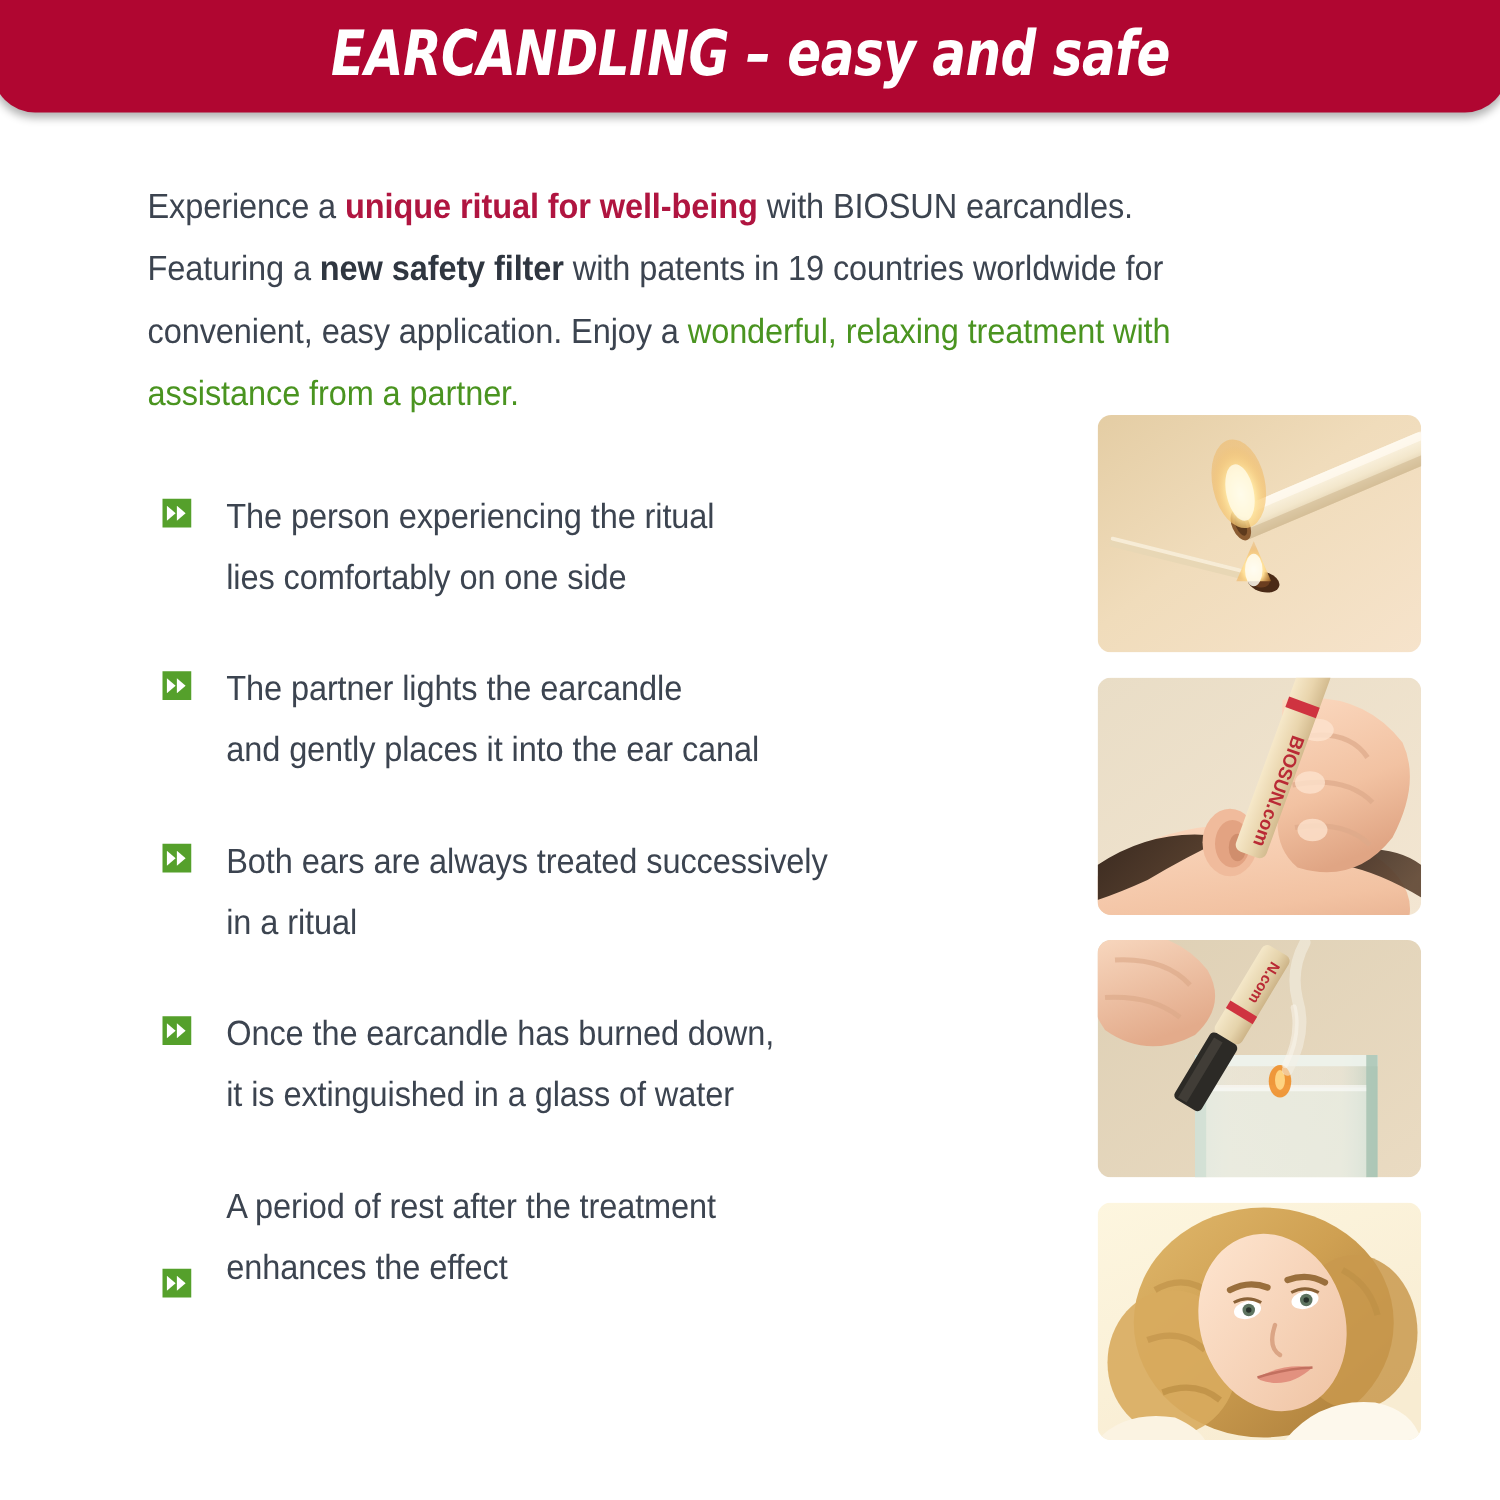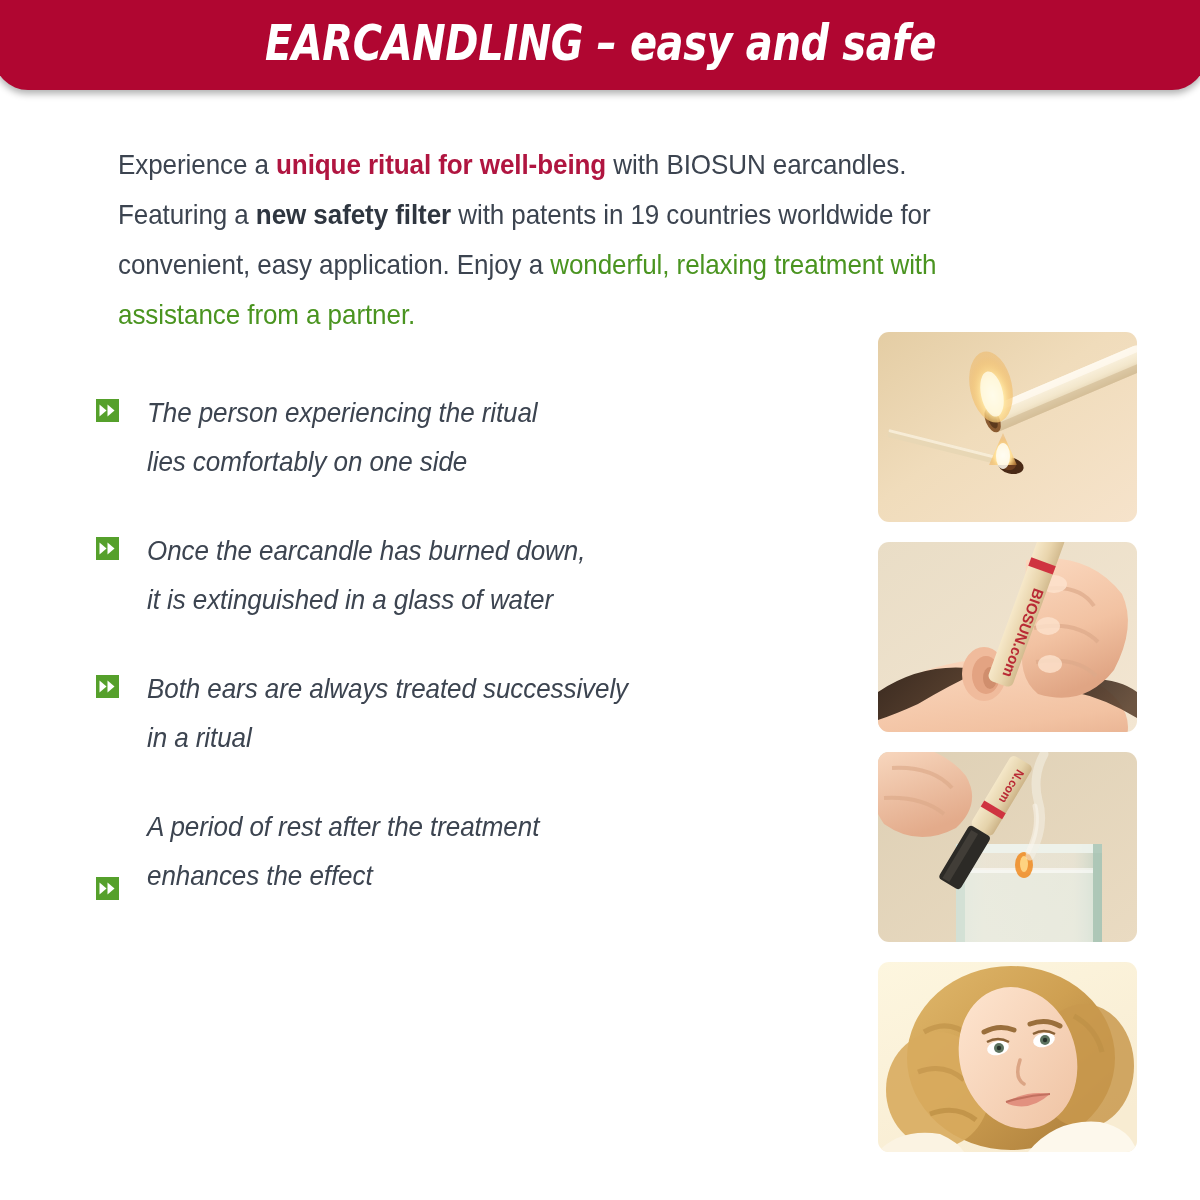--- a/index.html
+++ b/index.html
@@ -69,24 +69,23 @@
     color: #2f3640;
     font-weight: bold;
   }
   .intro .em-green {
     color: #4a9420;
   }
 
   
   .bullets {
     position: absolute;
-    left: 96px;
+    left: 130px;
     top: 388px;
     width: 720px;
-    font-style: italic;
   }
 
   .bullet-row {
     display: flex;
     align-items: flex-start;
     margin-bottom: 40px;
   }
   .bullet-row:last-child { margin-bottom: 0; align-items: flex-end; }
 
   .bullet-marker {
@@ -151,42 +150,52 @@
       <span class="bullet-marker">
         <svg width="17" height="13" viewBox="0 0 17 13" aria-hidden="true">
           <polygon points="0.5,0.5 7.5,6.5 0.5,12.5" fill="#ffffff"></polygon>
           <polygon points="8.5,0.5 15.5,6.5 8.5,12.5" fill="#ffffff"></polygon>
         </svg>
       </span>
       <span class="bullet-text">The person experiencing the ritual
 lies comfortably on one side</span>
     </div>
 
-
+    <div class="bullet-row">
+      <span class="bullet-marker">
+        <svg width="17" height="13" viewBox="0 0 17 13" aria-hidden="true">
+          <polygon points="0.5,0.5 7.5,6.5 0.5,12.5" fill="#ffffff"></polygon>
+          <polygon points="8.5,0.5 15.5,6.5 8.5,12.5" fill="#ffffff"></polygon>
+        </svg>
+      </span>
+      <span class="bullet-text">The partner lights the earcandle
+and gently places it into the ear canal</span>
+    </div>
+
+
+    <div class="bullet-row">
+      <span class="bullet-marker">
+        <svg width="17" height="13" viewBox="0 0 17 13" aria-hidden="true">
+          <polygon points="0.5,0.5 7.5,6.5 0.5,12.5" fill="#ffffff"></polygon>
+          <polygon points="8.5,0.5 15.5,6.5 8.5,12.5" fill="#ffffff"></polygon>
+        </svg>
+      </span>
+      <span class="bullet-text">Both ears are always treated successively
+in a ritual</span>
+    </div>
 
     <div class="bullet-row">
       <span class="bullet-marker">
         <svg width="17" height="13" viewBox="0 0 17 13" aria-hidden="true">
           <polygon points="0.5,0.5 7.5,6.5 0.5,12.5" fill="#ffffff"></polygon>
           <polygon points="8.5,0.5 15.5,6.5 8.5,12.5" fill="#ffffff"></polygon>
         </svg>
       </span>
       <span class="bullet-text">Once the earcandle has burned down,
 it is extinguished in a glass of water</span>
-    </div>
-
-    <div class="bullet-row">
-      <span class="bullet-marker">
-        <svg width="17" height="13" viewBox="0 0 17 13" aria-hidden="true">
-          <polygon points="0.5,0.5 7.5,6.5 0.5,12.5" fill="#ffffff"></polygon>
-          <polygon points="8.5,0.5 15.5,6.5 8.5,12.5" fill="#ffffff"></polygon>
-        </svg>
-      </span>
-      <span class="bullet-text">Both ears are always treated successively
-in a ritual</span>
     </div>
 
     <div class="bullet-row">
       <span class="bullet-marker">
         <svg width="17" height="13" viewBox="0 0 17 13" aria-hidden="true">
           <polygon points="0.5,0.5 7.5,6.5 0.5,12.5" fill="#ffffff"></polygon>
           <polygon points="8.5,0.5 15.5,6.5 8.5,12.5" fill="#ffffff"></polygon>
         </svg>
       </span>
       <span class="bullet-text">A period of rest after the treatment

